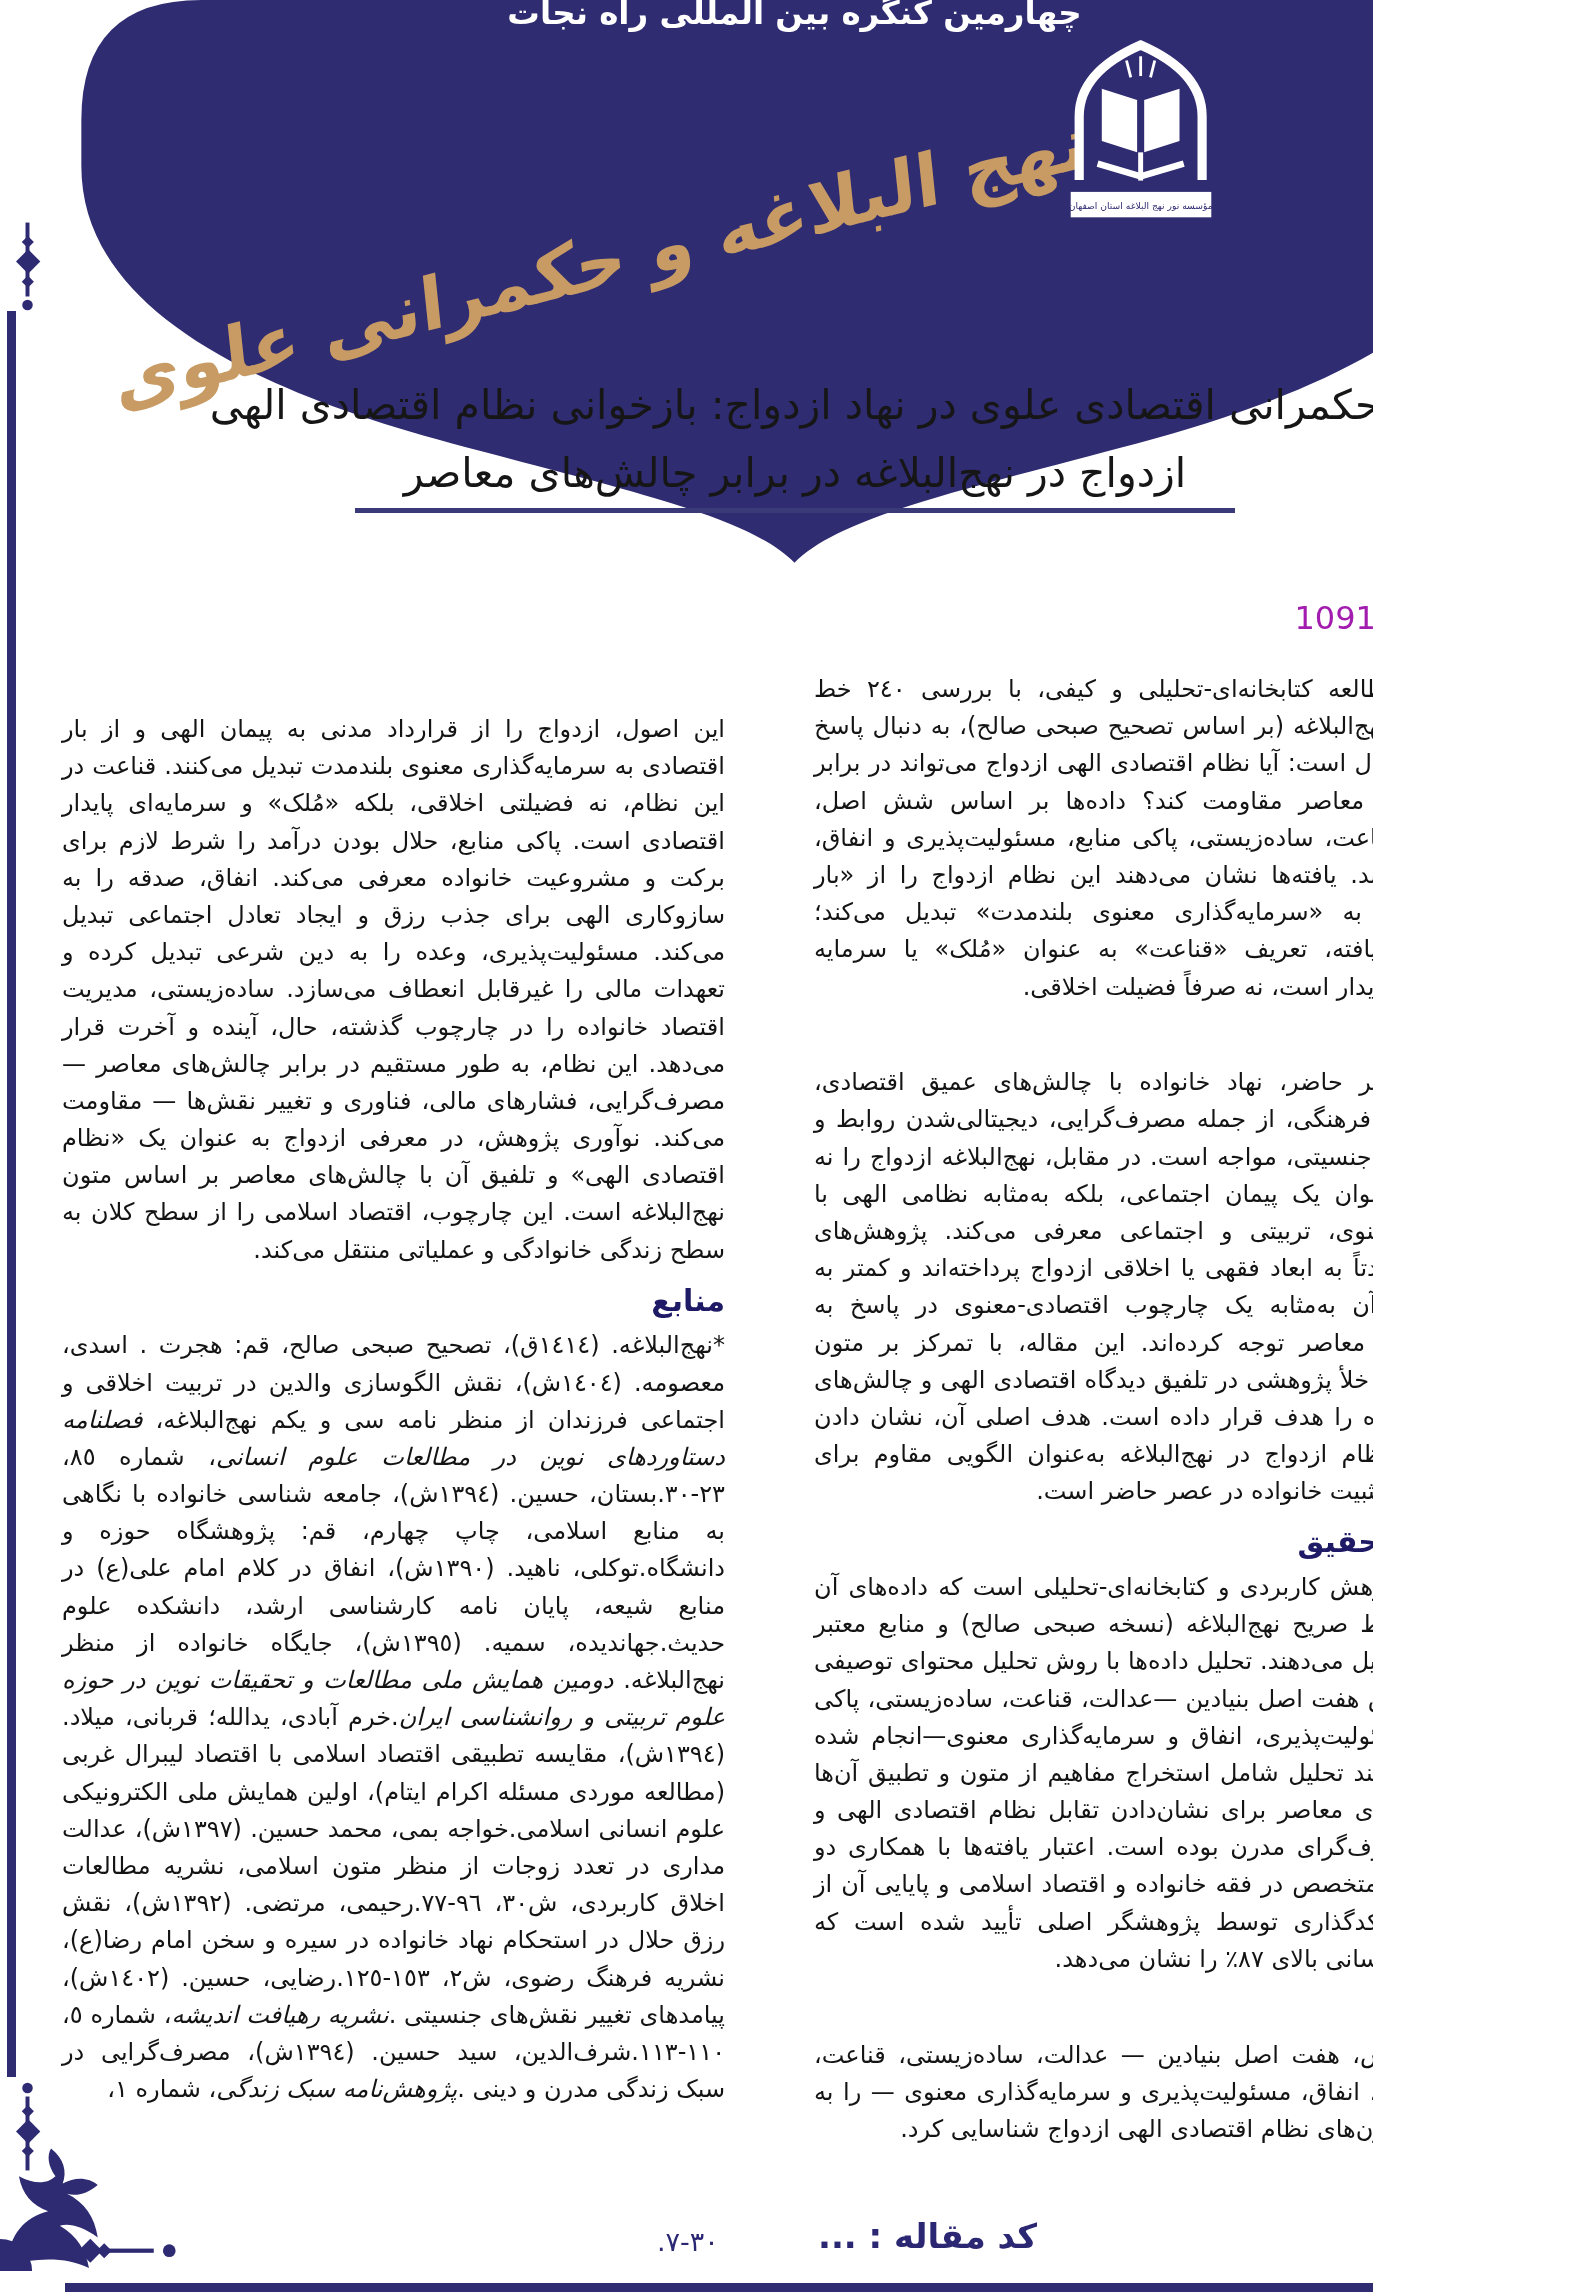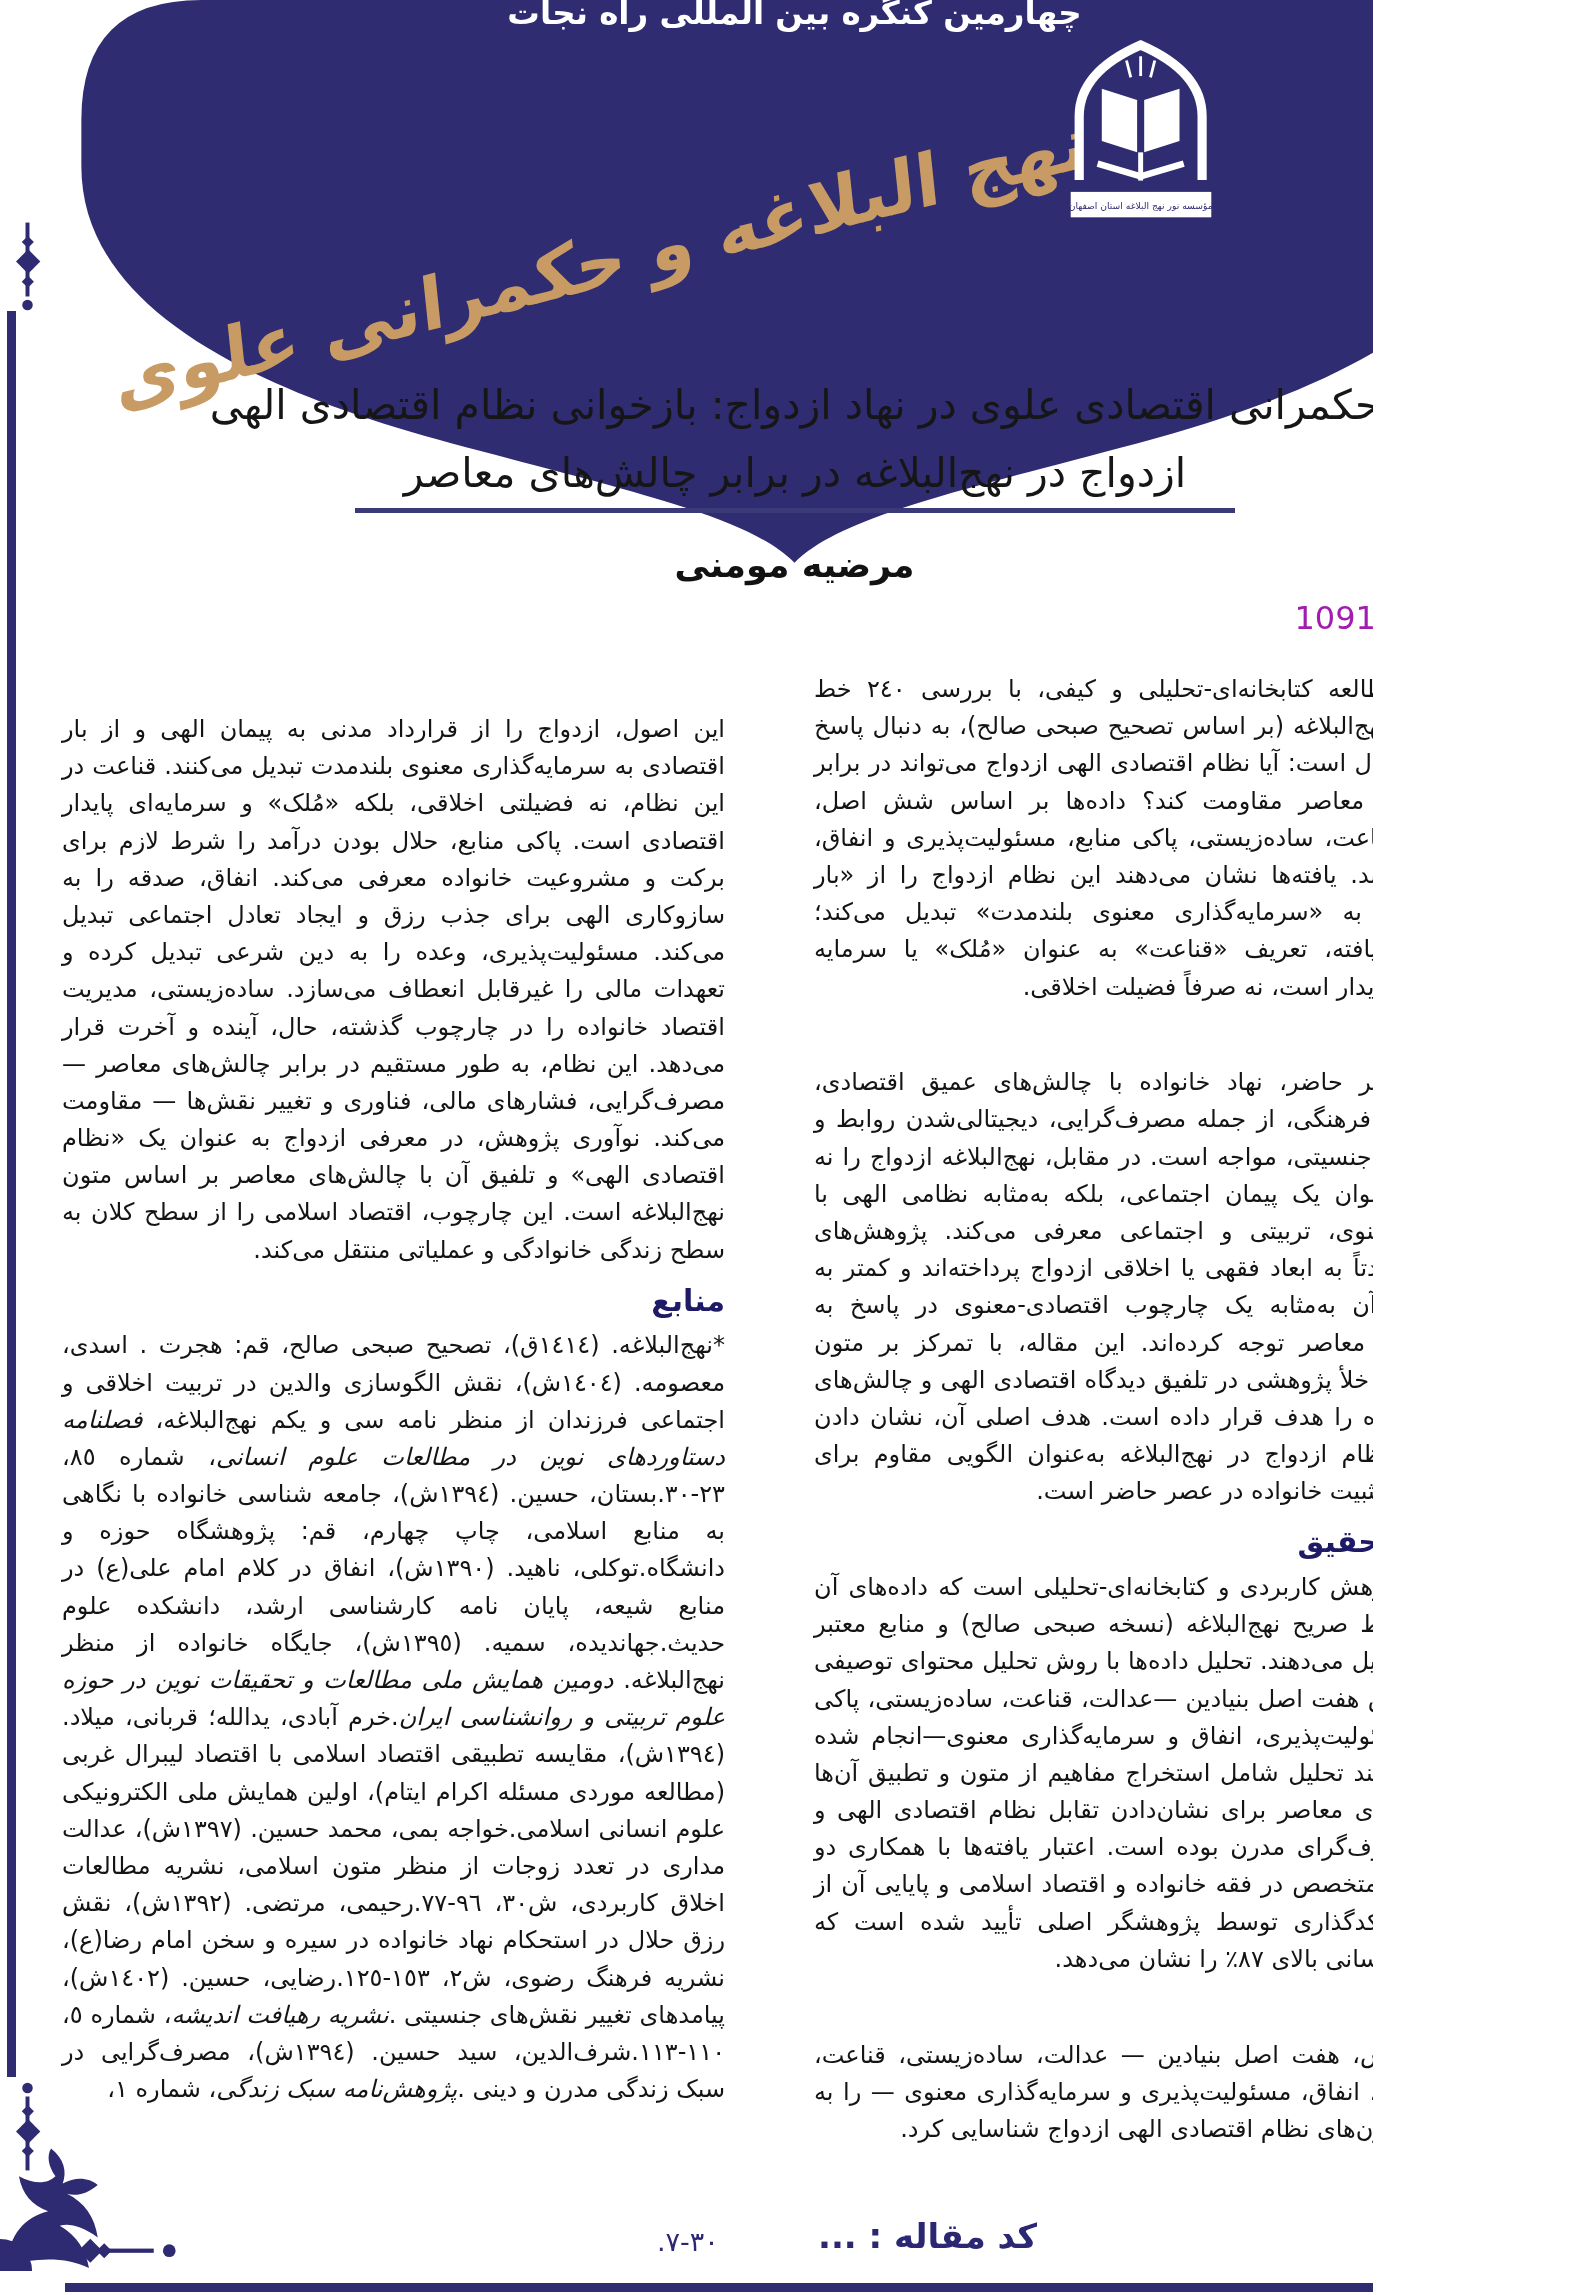--- a/index.html
+++ b/index.html
@@ -83,21 +83,20 @@
     <path d="M56 182 L117 200 L178 182" fill="none" stroke="#ffffff" stroke-width="9"></path>
     <line x1="117" y1="166" x2="117" y2="206" stroke="#ffffff" stroke-width="7"></line>
     <rect x="18" y="222" width="199" height="36" fill="#ffffff"></rect>
     <text x="117" y="246" font-size="13" fill="#302c72" text-anchor="middle">مؤسسه نور نهج البلاغه استان اصفهان</text>
   </svg>
 
   <div class="paper-title t1">حکمرانی اقتصادی علوی در نهاد ازدواج: بازخوانی نظام اقتصادی الهی</div>
   <div class="paper-title t2">
     <span>ازدواج در نهج‌البلاغه در برابر چالش‌های معاصر</span>
   </div>
-  <div class="author">مرضیه مومنی</div>
   <div class="email">1091418349@iau.</div>
 
   <div class="col col-right">
     <p>این مطالعه کتابخانه‌ای-تحلیلی و کیفی، با بررسی ٢٤٠ خط صریح از نهج‌البلاغه (بر اساس تصحیح صبحی صالح)، به دنبال پاسخ به این سؤال است: آیا نظام اقتصادی الهی ازدواج می‌تواند در برابر چالش‌های معاصر مقاومت کند؟ داده‌ها بر اساس شش اصل، عدالت، قناعت، ساده‌زیستی، پاکی منابع، مسئولیت‌پذیری و انفاق، تحلیل شدند. یافته‌ها نشان می‌دهند این نظام ازدواج را از «بار اقتصادی» به «سرمایه‌گذاری معنوی بلندمدت» تبدیل می‌کند؛ مهم‌ترین یافته، تعریف «قناعت» به عنوان «مُلک» یا سرمایه اقتصادی پایدار است، نه صرفاً فضیلت اخلاقی.</p>
 
     <h2 class="sec">مقدمه</h2>
     <p>در عصر حاضر، نهاد خانواده با چالش‌های عمیق اقتصادی، فناورانه و فرهنگی، از جمله مصرف‌گرایی، دیجیتالی‌شدن روابط و بحران‌های جنسیتی، مواجه است. در مقابل، نهج‌البلاغه ازدواج را نه صرفاً به‌عنوان یک پیمان اجتماعی، بلکه به‌مثابه نظامی الهی با اهداف معنوی، تربیتی و اجتماعی معرفی می‌کند. پژوهش‌های پیشین عمدتاً به ابعاد فقهی یا اخلاقی ازدواج پرداخته‌اند و کمتر به بازخوانی آن به‌مثابه یک چارچوب اقتصادی-معنوی در پاسخ به بحران‌های معاصر توجه کرده‌اند. این مقاله، با تمرکز بر متون نهج‌البلاغه، خلأ پژوهشی در تلفیق دیدگاه اقتصادی الهی و چالش‌های روز خانواده را هدف قرار داده است. هدف اصلی آن، نشان دادن ظرفیت نظام ازدواج در نهج‌البلاغه به‌عنوان الگویی مقاوم برای پایداری و تثبیت خانواده در عصر حاضر است.</p>
 
     <h2 class="sec">روش تحقیق</h2>
     <p>این پژوهش کاربردی و کتابخانه‌ای-تحلیلی است که داده‌های آن را ٢٤٠ خط صریح نهج‌البلاغه (نسخه صبحی صالح) و منابع معتبر ثانویه تشکیل می‌دهند. تحلیل داده‌ها با روش تحلیل محتوای توصیفی و بر اساس هفت اصل بنیادین —عدالت، قناعت، ساده‌زیستی، پاکی منابع، مسئولیت‌پذیری، انفاق و سرمایه‌گذاری معنوی—انجام شده است. فرآیند تحلیل شامل استخراج مفاهیم از متون و تطبیق آن‌ها با چالش‌های معاصر برای نشان‌دادن تقابل نظام اقتصادی الهی و نظام مصرف‌گرای مدرن بوده است. اعتبار یافته‌ها با همکاری دو پژوهشگر متخصص در فقه خانواده و اقتصاد اسلامی و پایایی آن از طریق بازکدگذاری توسط پژوهشگر اصلی تأیید شده است که ضریب همسانی بالای ٨٧٪ را نشان می‌دهد.</p>

